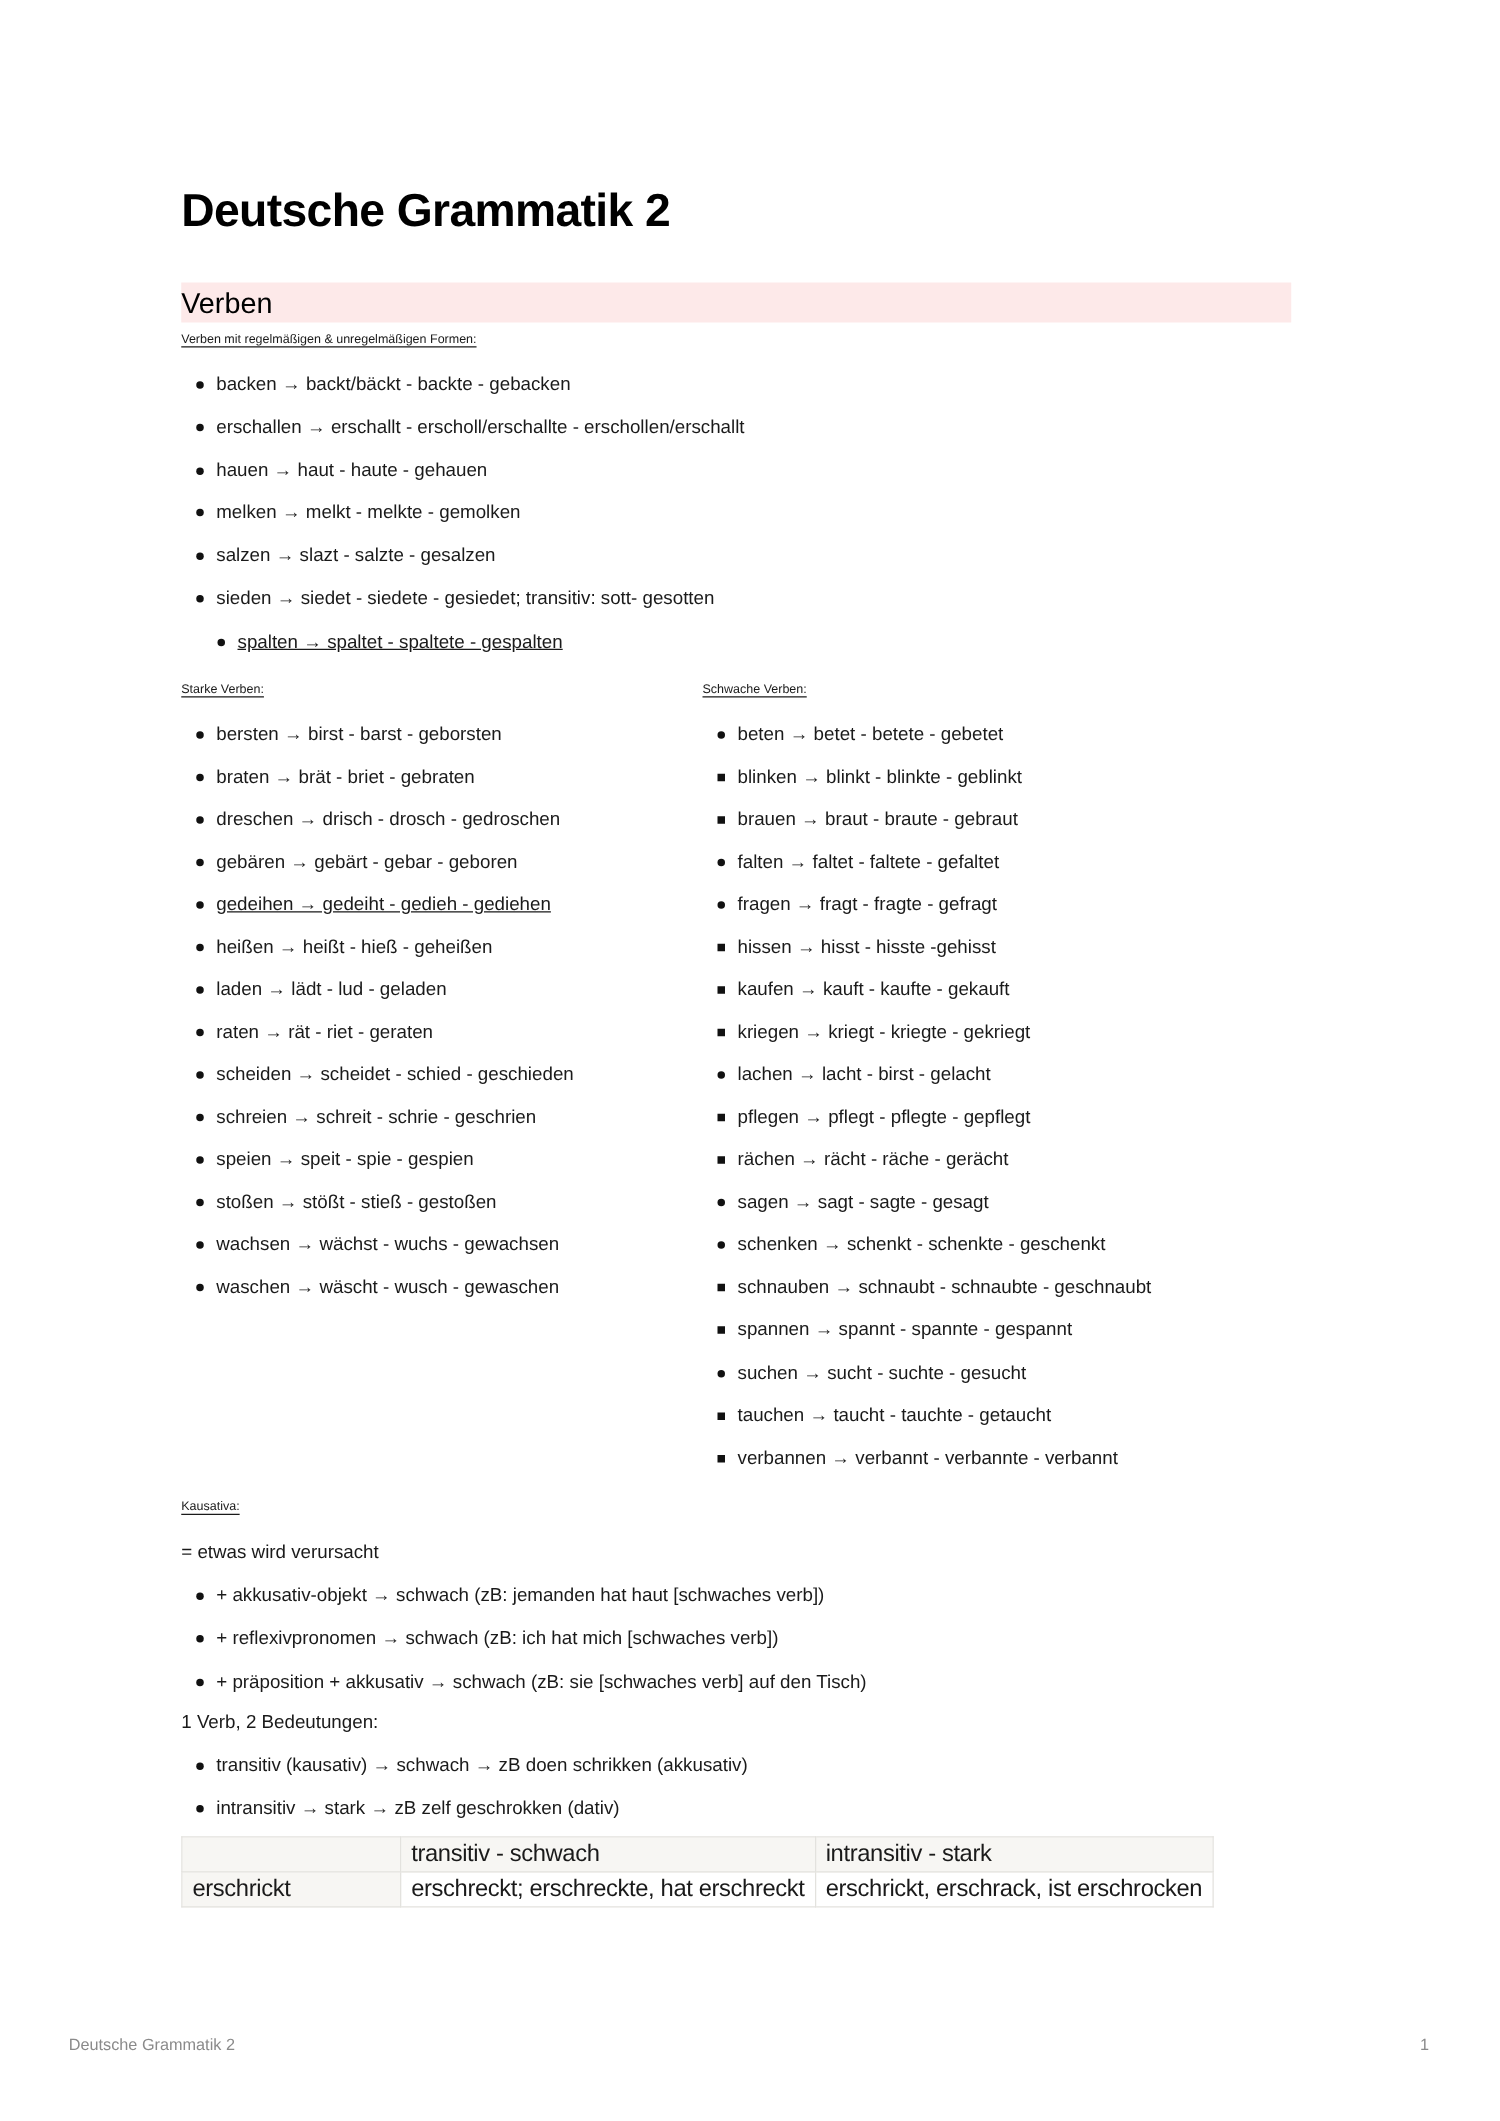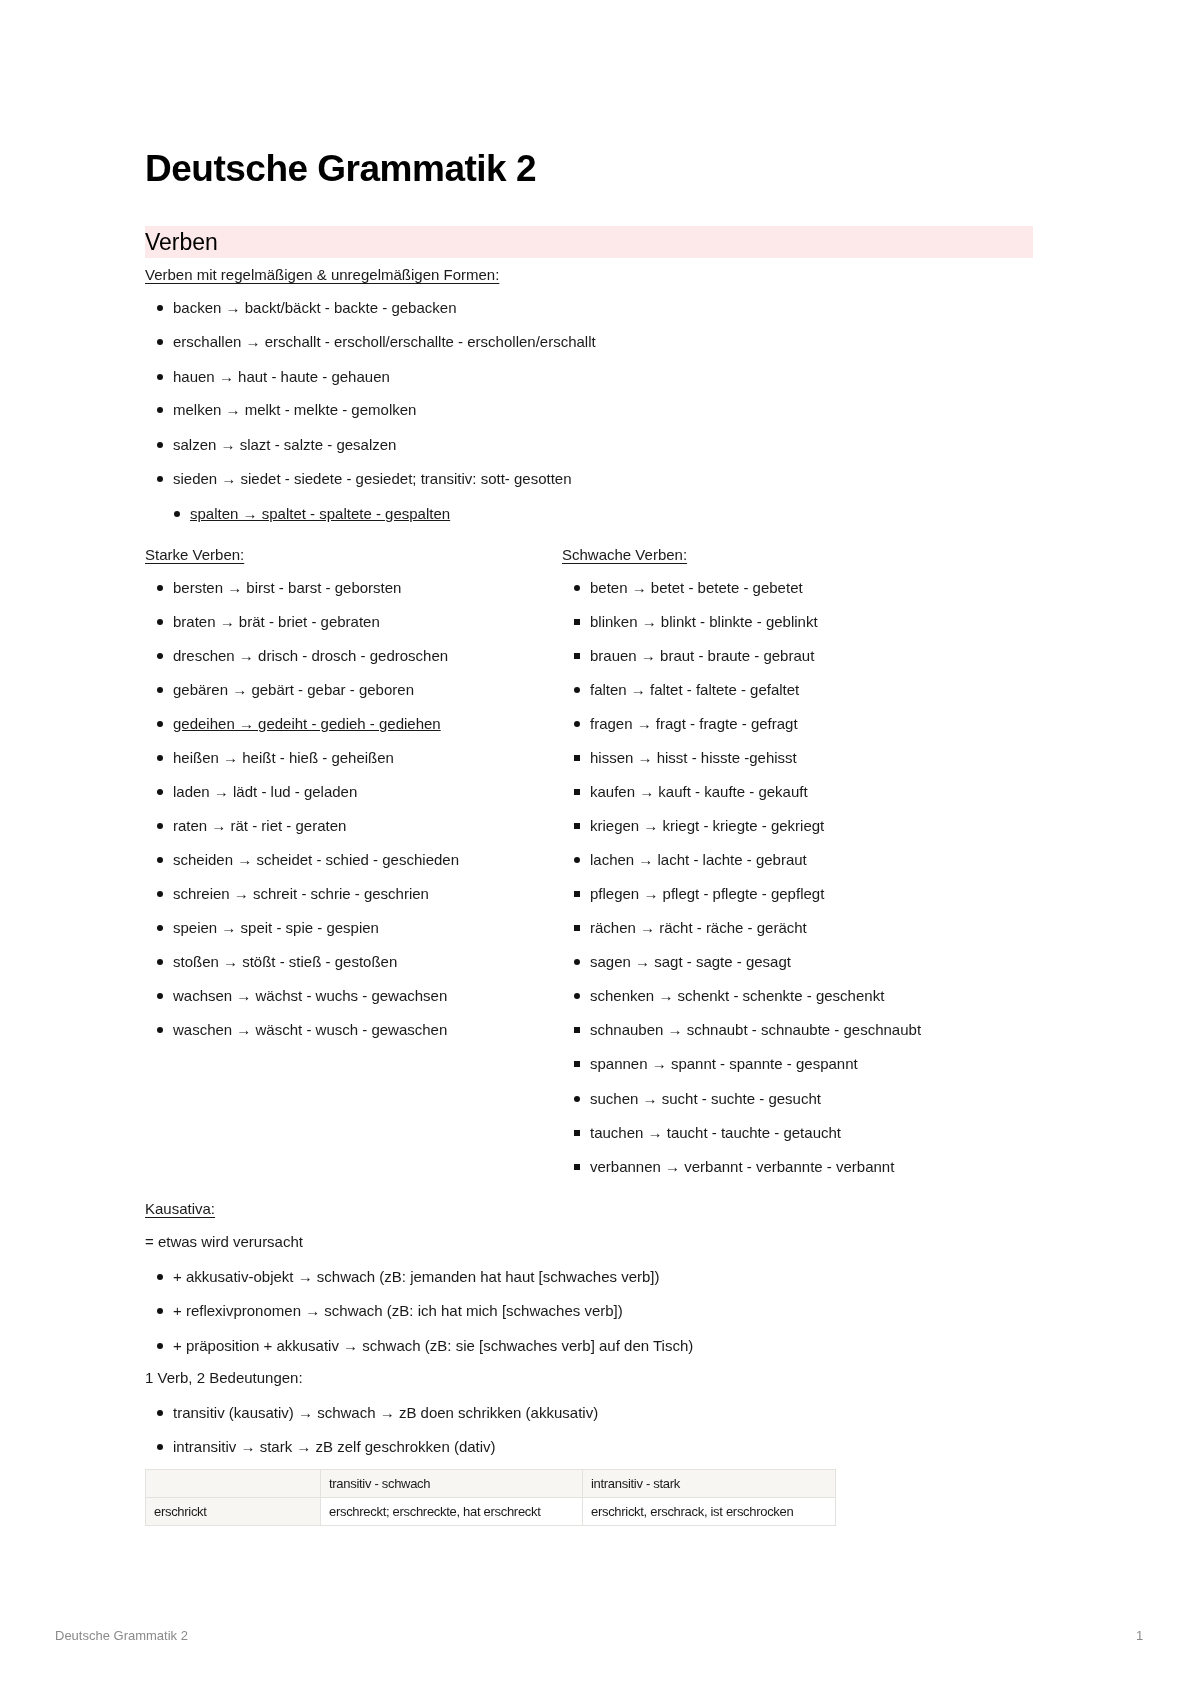--- a/index.html
+++ b/index.html
@@ -2,26 +2,26 @@
 <html><head>
 <meta charset="utf-8">
 <style>
   html, body { margin: 0; padding: 0; background: #ffffff; }
   body { width: 1200px; height: 1697px; position: relative; overflow: hidden;
          font-family: "Liberation Sans", sans-serif; color: #1a1a1a; }
   .abs { position: absolute; }
   .title { left: 145px; top: 148px; font-size: 37px; font-weight: bold; color: #000; letter-spacing: -0.5px; white-space: nowrap; }
   .h1band { left: 145px; top: 226px; width: 888px; height: 32px; background: #fde9e9; }
   .h1band span { position: absolute; left: 0; top: 3px; font-size: 23px; color: #000; }
-  .subhead { font-size: 15px; text-decoration: underline; text-decoration-thickness: 1px; text-underline-offset: 3px; white-space: nowrap; color: #1a1a1a; }
+  .subhead { font-size: 10px; text-decoration: underline; text-decoration-thickness: 1px; text-underline-offset: 3px; white-space: nowrap; color: #1a1a1a; }
   .plain { font-size: 15px; white-space: nowrap; color: #1a1a1a; }
   .li { font-size: 15px; white-space: nowrap; color: #1a1a1a; height: 20px; line-height: 20px; }
   .li .dot { position: absolute; left: -16px; top: 7px; width: 6px; height: 6px; background: #111; border-radius: 50%; }
   .li .sq { position: absolute; left: -16px; top: 7px; width: 6px; height: 6px; background: #111; }
-  table.t { position: absolute; left: 145px; top: 1469px; border-collapse: collapse; font-size: 13px; letter-spacing: -0.3px; }
+  table.t { position: absolute; left: 145px; top: 1469px; border-collapse: collapse; font-size: 19px; letter-spacing: -0.3px; }
   table.t td { border: 1px solid #e3e2de; padding: 0 8px; height: 27px; color: #1a1a1a; white-space: nowrap; }
   table.t tr.head td { background: #f7f6f3; }
   table.t td.rowhead { background: #f7f6f3; }
   .footer { font-size: 13px; color: #8a8a8a; }
 </style>
 </head>
 <body>
 
 <div>
 
@@ -63,21 +63,21 @@
   <div class="abs subhead" style="left:562px; top:546px;text-align:right;">Schwache Verben:</div>
   <div>
     <div class="abs li" style="left:590px; top:578px;"><span class="dot"></span><span>beten → betet - betete - gebetet</span></div>
     <div class="abs li" style="left:590px; top:612px;"><span class="sq"></span><span>blinken → blinkt - blinkte - geblinkt</span></div>
     <div class="abs li" style="left:590px; top:646px;"><span class="sq"></span><span>brauen → braut - braute - gebraut</span></div>
     <div class="abs li" style="left:590px; top:680px;"><span class="dot"></span><span>falten → faltet - faltete - gefaltet</span></div>
     <div class="abs li" style="left:590px; top:714px;"><span class="dot"></span><span>fragen → fragt - fragte - gefragt</span></div>
     <div class="abs li" style="left:590px; top:748px;"><span class="sq"></span><span>hissen → hisst - hisste -gehisst</span></div>
     <div class="abs li" style="left:590px; top:782px;"><span class="sq"></span><span>kaufen → kauft - kaufte - gekauft</span></div>
     <div class="abs li" style="left:590px; top:816px;"><span class="sq"></span><span>kriegen → kriegt - kriegte - gekriegt</span></div>
-    <div class="abs li" style="left:590px; top:850px;"><span class="dot"></span><span>lachen → lacht - lachte - gebraut</span></div>
+    <div class="abs li" style="left:590px; top:850px;"><span class="dot"></span><span>lachen → lacht - birst - gelacht</span></div>
     <div class="abs li" style="left:590px; top:884px;"><span class="sq"></span><span>pflegen → pflegt - pflegte - gepflegt</span></div>
     <div class="abs li" style="left:590px; top:918px;"><span class="sq"></span><span>rächen → rächt - räche - gerächt</span></div>
     <div class="abs li" style="left:590px; top:952px;"><span class="dot"></span><span>sagen → sagt - sagte - gesagt</span></div>
     <div class="abs li" style="left:590px; top:986px;"><span class="dot"></span><span>schenken → schenkt - schenkte - geschenkt</span></div>
     <div class="abs li" style="left:590px; top:1020px;"><span class="sq"></span><span>schnauben → schnaubt - schnaubte - geschnaubt</span></div>
     <div class="abs li" style="left:590px; top:1054px;"><span class="sq"></span><span>spannen → spannt - spannte - gespannt</span></div>
     <div class="abs li" style="left:590px; top:1089px;"><span class="dot"></span><span>suchen → sucht - suchte - gesucht</span></div>
     <div class="abs li" style="left:590px; top:1123px;"><span class="sq"></span><span>tauchen → taucht - tauchte - getaucht</span></div>
     <div class="abs li" style="left:590px; top:1157px;"><span class="sq"></span><span>verbannen → verbannt - verbannte - verbannt</span></div>
   </div>

